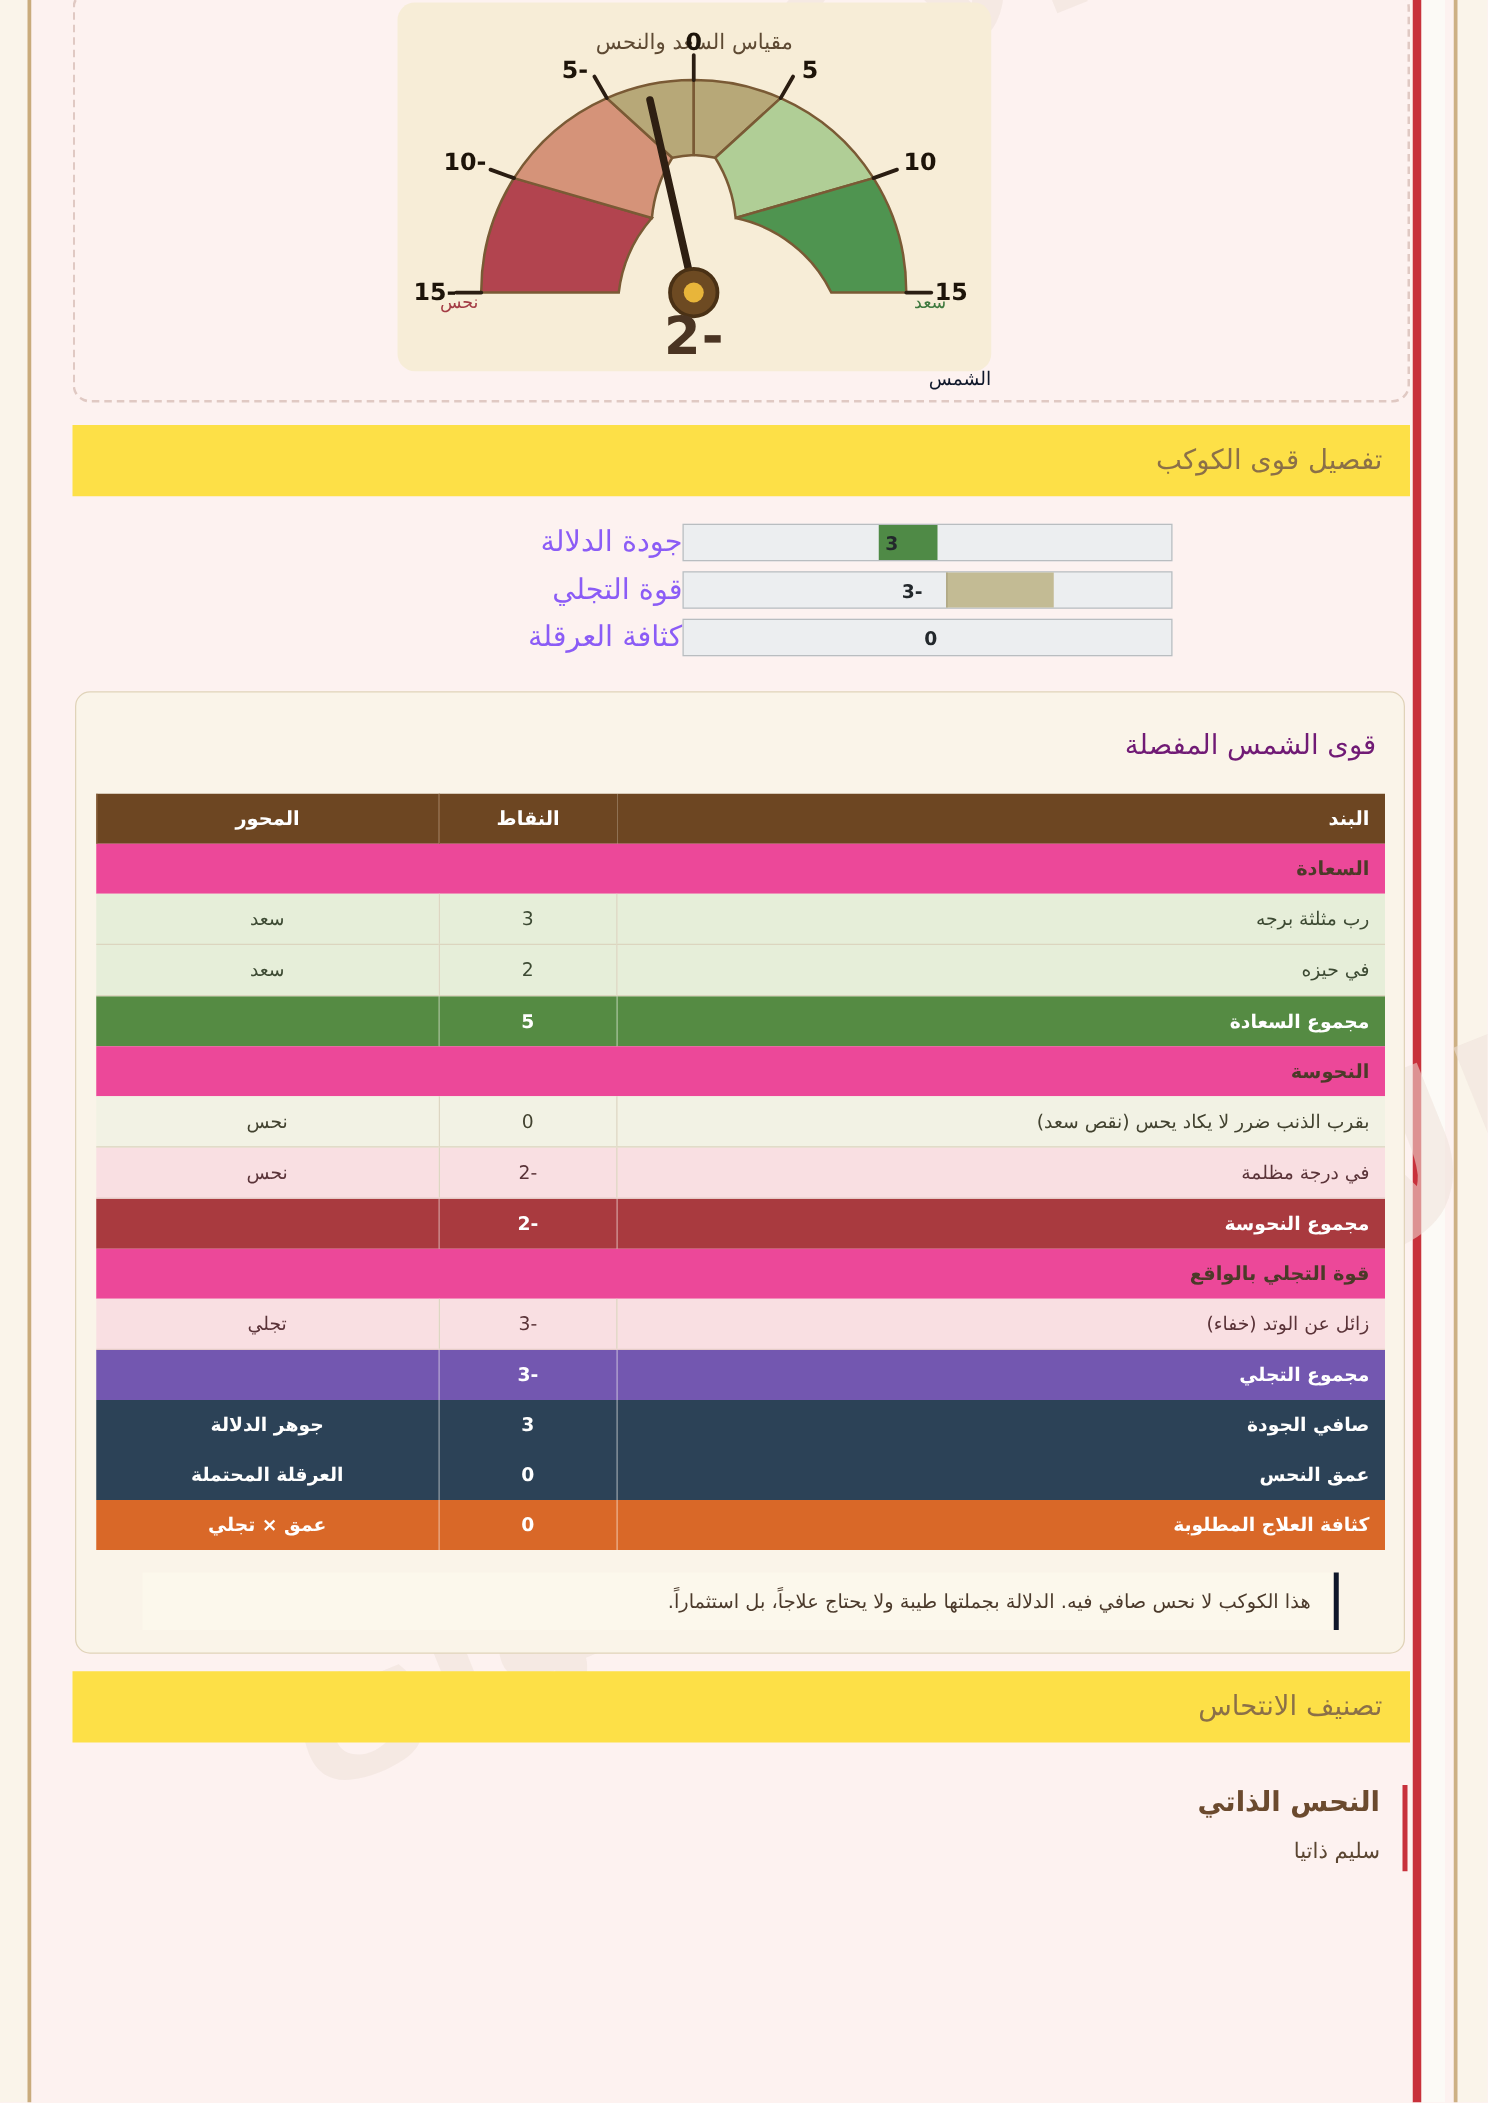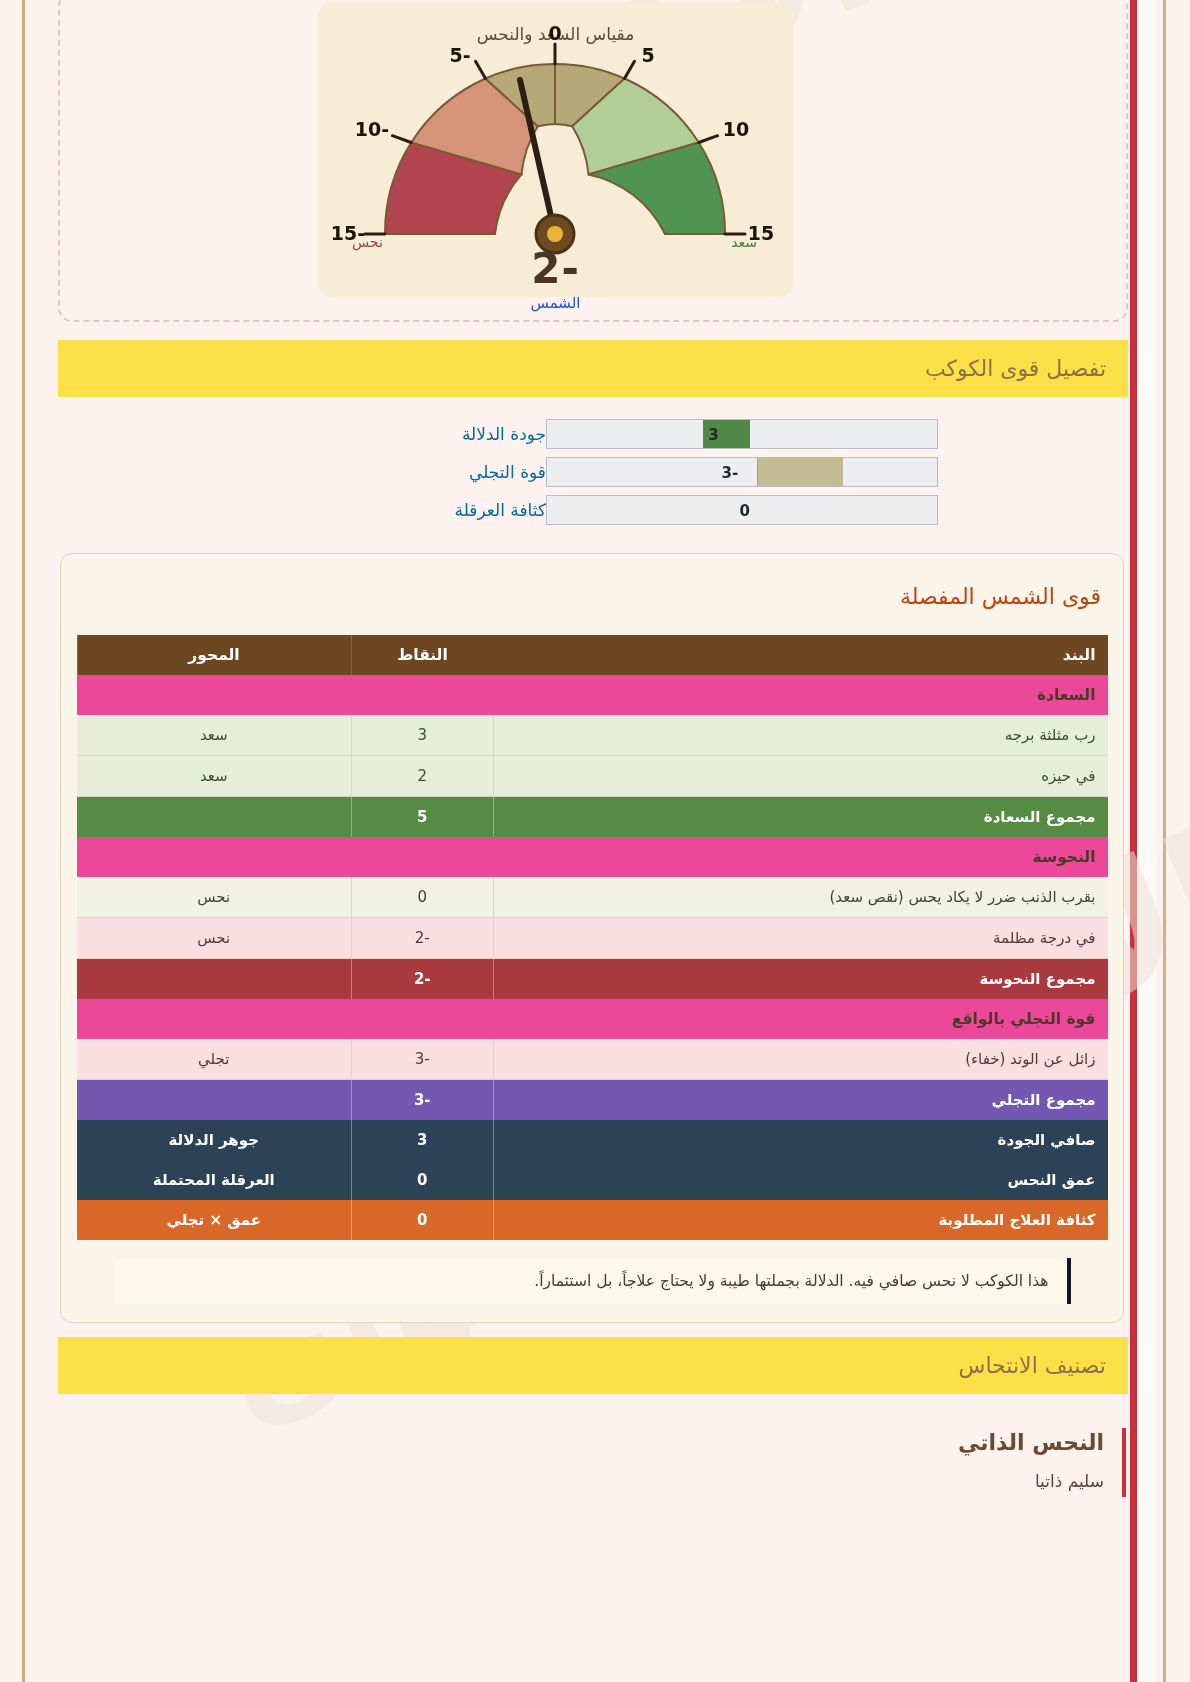--- a/index.html
+++ b/index.html
@@ -52,60 +52,60 @@
   .gauge-title{
     position:absolute;top:22px;left:0;right:0;text-align:center;
     font-size:17px;color:#5e4a33;
   }
   .gauge-svg{position:absolute;left:0;top:0;}
   .gauge-value{
     position:absolute;left:0;right:0;top:242px;text-align:center;
     font-size:42px;font-weight:bold;color:#4a3422;letter-spacing:1px;
   }
   .gauge-sub{
-    position:absolute;left:0;right:0;top:292px;text-align:center;
-    font-size:15px;color:#1d4ed8;
+    position:absolute;left:0;right:0;top:292px;text-align:right;
+    font-size:15px;color:#0f172a;
   }
   .gauge-end-left{position:absolute;left:34px;top:232px;font-size:14px;color:#a33b44;}
   .gauge-end-right{position:absolute;right:36px;top:232px;font-size:14px;color:#3f7a3f;}
 
   
   .sec-head{
     background:#fde047;
     color:#8b7048;
     font-size:22px;
     text-align:right;
     padding:16px 22px 16px 0;
     margin:0;
     font-weight:normal;
   }
   
   .bars{padding:22px 0 14px 0;}
   .bar-row{display:flex;align-items:center;justify-content:flex-start;margin-bottom:8px;}
-  .bar-label{width:150px;text-align:right;padding-left:14px;font-size:17px;color:#0369a1;box-sizing:border-box;padding-right:0;}
+  .bar-label{width:150px;text-align:right;padding-left:14px;font-size:23px;color:#8b5cf6;box-sizing:border-box;padding-right:0;}
   .bar-track{
     position:relative;width:392px;height:30px;
     background:#eceef0;border:1px solid #b9bdc0;box-sizing:border-box;
     margin-right:190px;
   }
   .bar-fill{position:absolute;top:0;bottom:0;}
   .bar-val{
     position:absolute;top:0;height:30px;line-height:30px;
     font-size:15px;font-weight:bold;color:#23282c;
   }
 
   
   .detail-card{
     margin:6px 4px 0 2px;
     background:#faf4e9;
     border:1px solid #e0d3b9;
     border-radius:12px;
     padding:0 0 18px 0;
   }
-  .detail-card .sec-head{background:transparent;padding:30px 22px 26px 0;color:#c2410c;}
+  .detail-card .sec-head{background:transparent;padding:30px 22px 26px 0;color:#701a75;}
 
   table.powers{
     width:957px;margin:0 auto;border-collapse:collapse;
     table-layout:fixed;
   }
   table.powers th,table.powers td{
     padding:11px 12px;font-size:15px;border:0;
   }
   table.powers thead th{
     background:#6d4622;color:#fff;font-weight:bold;font-size:15.5px;

